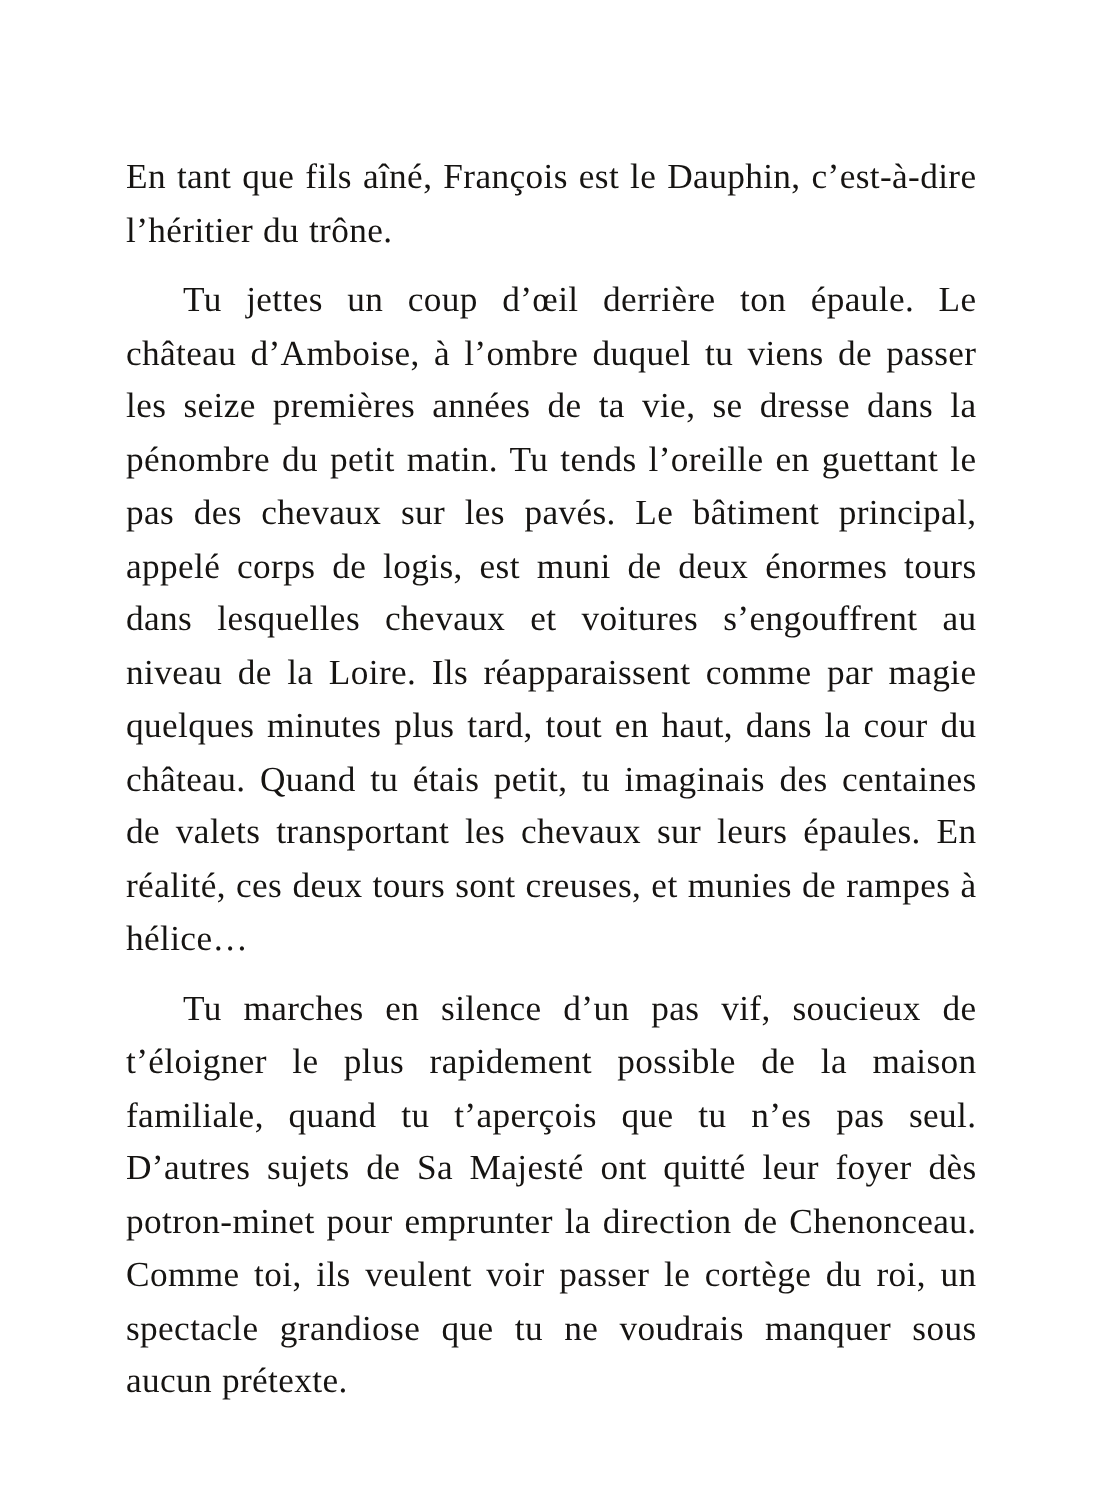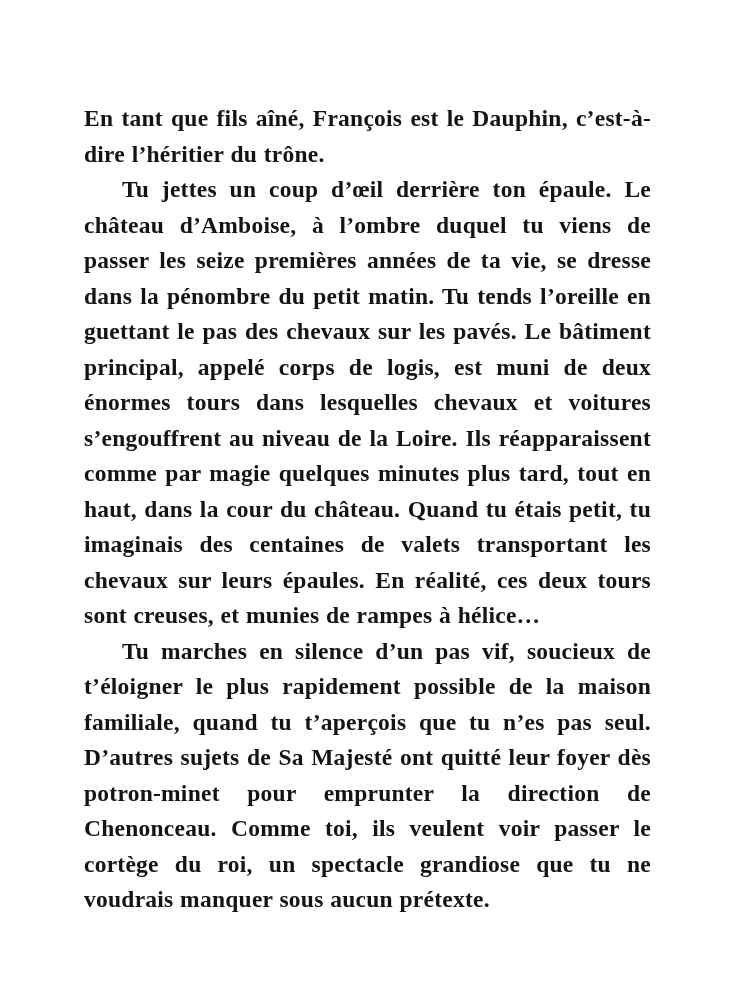--- a/index.html
+++ b/index.html
@@ -11,40 +11,40 @@
     width: 732px;
     height: 1000px;
     font-family: "Liberation Serif", "DejaVu Serif", serif;
   }
   .page {
     position: relative;
     width: 660px;
     height: 1000px;
     background: #ffffff;
     overflow: hidden;
-    font-weight: bold;
   }
   .text-block {
     position: absolute;
     left: 84px;
     top: 101px;
     width: 567px;
     color: #161412;
   }
   .text-block p {
     margin: 0;
     padding: 0;
     font-size: 23.5px;
     line-height: 35.5px;
     text-align: justify;
     letter-spacing: 0.25px;
     word-spacing: 0.5px;
   }
   .text-block p.indent {
     text-indent: 38px;
+    margin-top: 11px;
   }
 </style>
 </head>
 <body>
 
 <div class="page">
   <div class="text-block">
     <p>En tant que fils aîné, François est le Dauphin, c’est-à-dire l’héritier du trône.</p>
     <p class="indent">Tu jettes un coup d’œil derrière ton épaule. Le château d’Amboise, à l’ombre duquel tu viens de passer les seize premières années de ta vie, se dresse dans la pénombre du petit matin. Tu tends l’oreille en guettant le pas des chevaux sur les pavés. Le bâtiment principal, appelé corps de logis, est muni de deux énormes tours dans lesquelles chevaux et voitures s’engouffrent au niveau de la Loire. Ils réapparaissent comme par magie quelques minutes plus tard, tout en haut, dans la cour du château. Quand tu étais petit, tu imaginais des centaines de valets transportant les chevaux sur leurs épaules. En réalité, ces deux tours sont creuses, et munies de rampes à hélice…</p>
     <p class="indent">Tu marches en silence d’un pas vif, soucieux de t’éloigner le plus rapidement possible de la maison familiale, quand tu t’aperçois que tu n’es pas seul. D’autres sujets de Sa Majesté ont quitté leur foyer dès potron-minet pour emprunter la direction de Chenonceau. Comme toi, ils veulent voir passer le cortège du roi, un spectacle grandiose que tu ne voudrais manquer sous aucun prétexte.</p>

